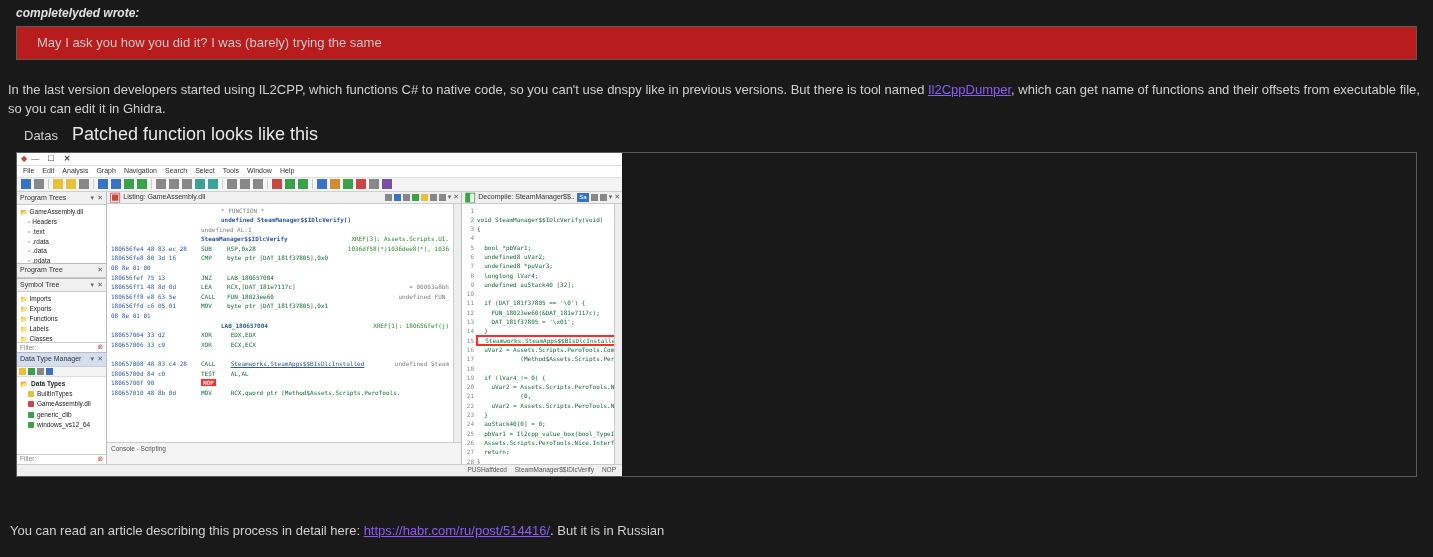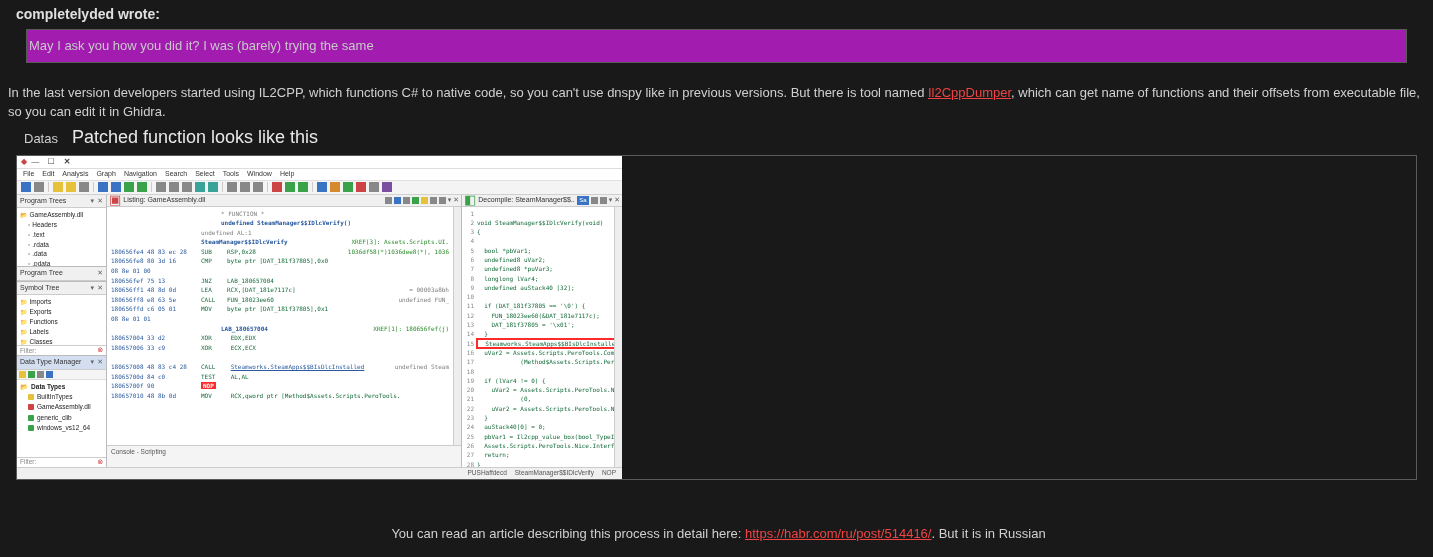--- a/index.html
+++ b/index.html
@@ -12,31 +12,32 @@
     width: 1433px;
     height: 557px;
     overflow: hidden;
   }
   .post { padding: 0 6px; }
   .quote-block { margin-bottom: 20px; }
   .quote-header {
     font-weight: bold;
     color: #e0e0e0;
     padding: 4px 8px 4px 10px;
-    font-size: 14px;
+    font-size: 12px;
+    font-style: italic;
   }
   .quote-body {
     border: 1px solid #5a5a5a;
-    background: #a21caf;
-    padding: 6px 2px;
-    margin: 0 20px;
+    background: #b91c1c;
+    padding: 6px 20px;
+    margin: 0 10px;
     color: #c8c8c8;
   }
   .para { margin: 2px 0 2px 2px; color: #d0d0d0; }
-  a { color: #ef4444; text-decoration: underline; margin-top: 48px; }
+  a { color: #8b5cf6; text-decoration: underline; margin-top: 48px; }
   .spoiler-container { border: 1px solid #5a5a5a; margin: 2px 10px 0 10px; }
   .spoiler-head {
     display: flex;
     align-items: baseline;
     gap: 14px;
     padding: 0 0 2px 4px;
   }
   .spoiler-hide { color: #d0d0d0; font-size: 13px; padding-left: 14px; cursor: pointer; }
   .spoiler-title { font-weight: normal; color: #e8e8e8; font-size: 18px; }
   .spoiler-body {
@@ -117,21 +118,21 @@
   .decompile { flex:1; background:#fff; font-family: Consolas, monospace; font-size:6px; line-height:1.55; color:#146b3a; padding:2px 3px; overflow:hidden; }
   .decompile .ln { display:flex; }
   .decompile .lnno { width:12px; color:#888; text-align:right; padding-right:3px; flex-shrink:0; }
   .decompile .lnct { white-space:pre; }
   .decompile .hl { outline:2px solid #ff2a2a; outline-offset:-1px; display:inline-block; padding:0 1px; }
   .gh-status { height:12px; background:#f0f0f0; border-top:1px solid #ccc; font-size:6.5px; color:#555; display:flex; gap:8px; align-items:center; padding:0 6px; }
   .gh-status .sp { flex:1; }
   .gh-scroll { width:8px; background:#eee; border-left:1px solid #ccc; }
   .midrow { display:flex; flex:1; min-height:0; }
   
-  .footer-text { margin-top: 44px; padding-left: 2px; text-align: center; }
+  .footer-text { margin-top: 44px; padding-left: 2px; }
   .dt-row { display:flex; align-items:center; gap:3px; font-size:6.5px; white-space:nowrap; }
   .dt-row.bold { font-weight:bold; }
   .dot { width:6px; height:6px; display:inline-block; border-radius:1px; }
   .dot.grn { background:#3aa34a; }
   .dot.red { background:#c44; }
   .dot.yel { background:#e6c23a; }
   .console-area { height:22px; background:#f4f4f4; border-top:1px solid #ccc; font-size:6.5px; color:#555; padding:1px 4px; }
 </style>
 </head>
 <body>

